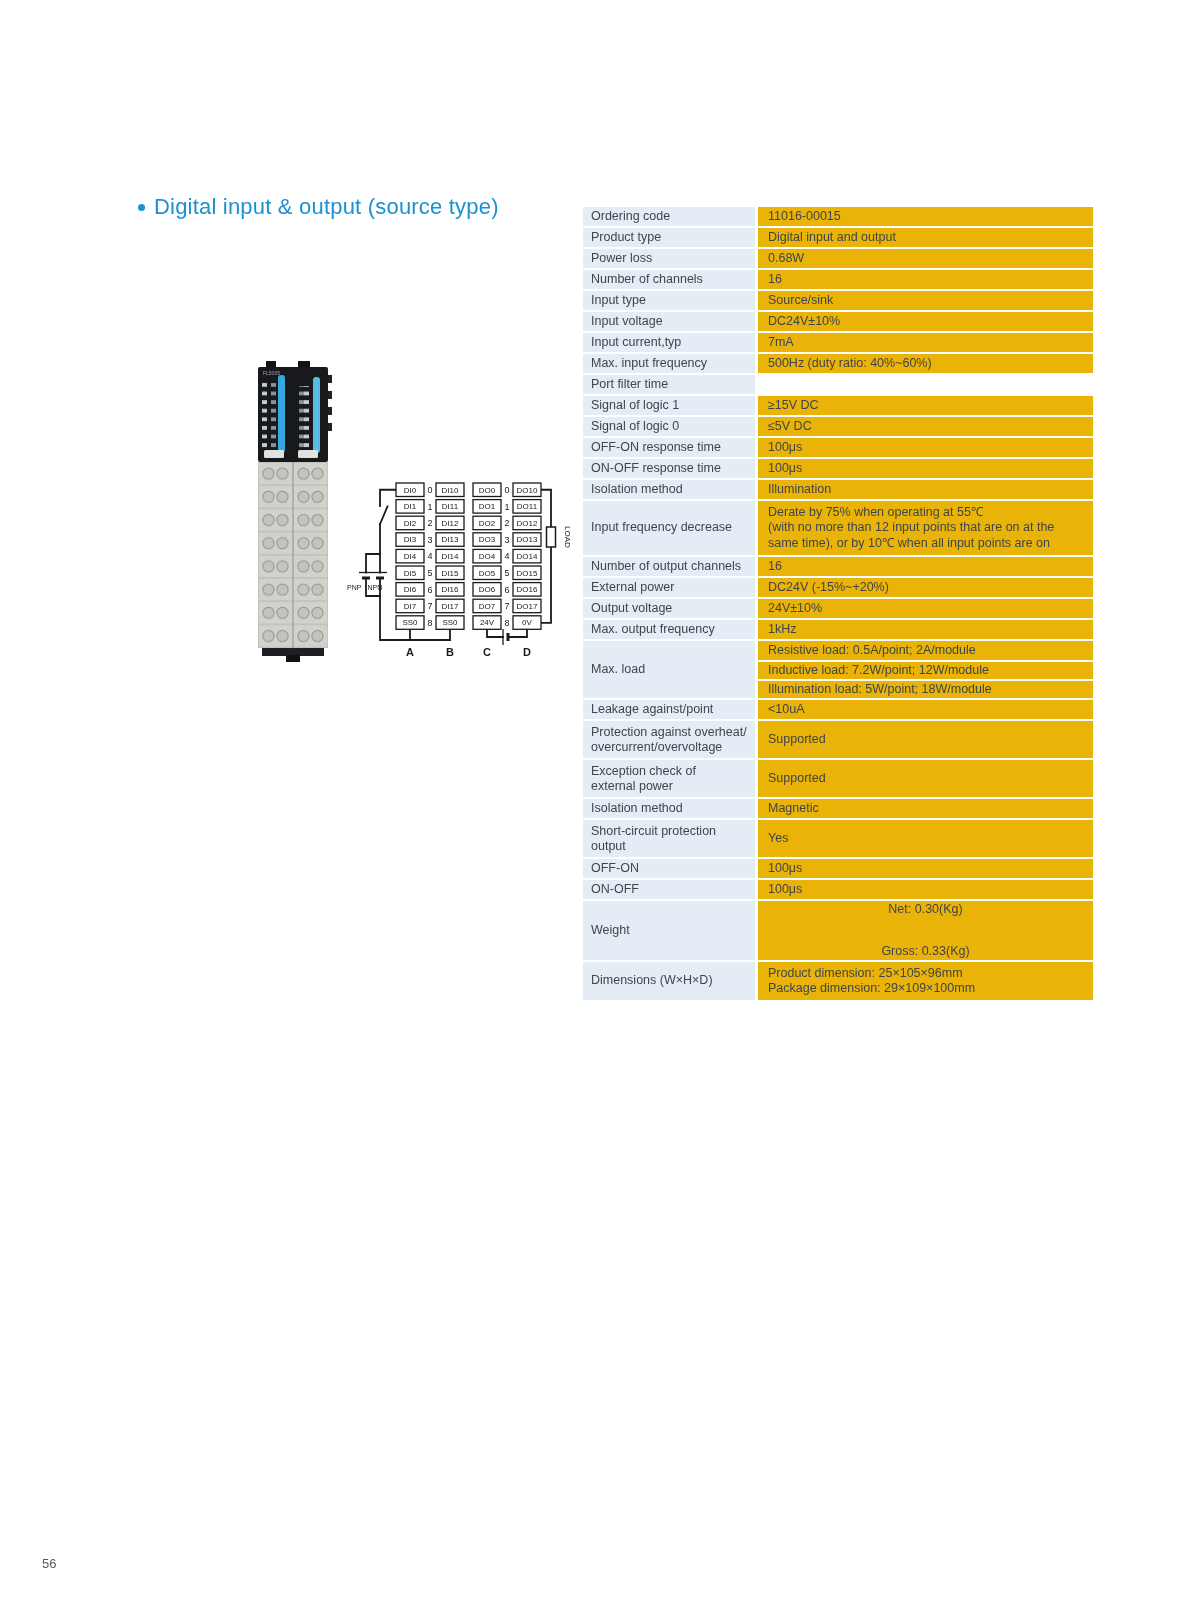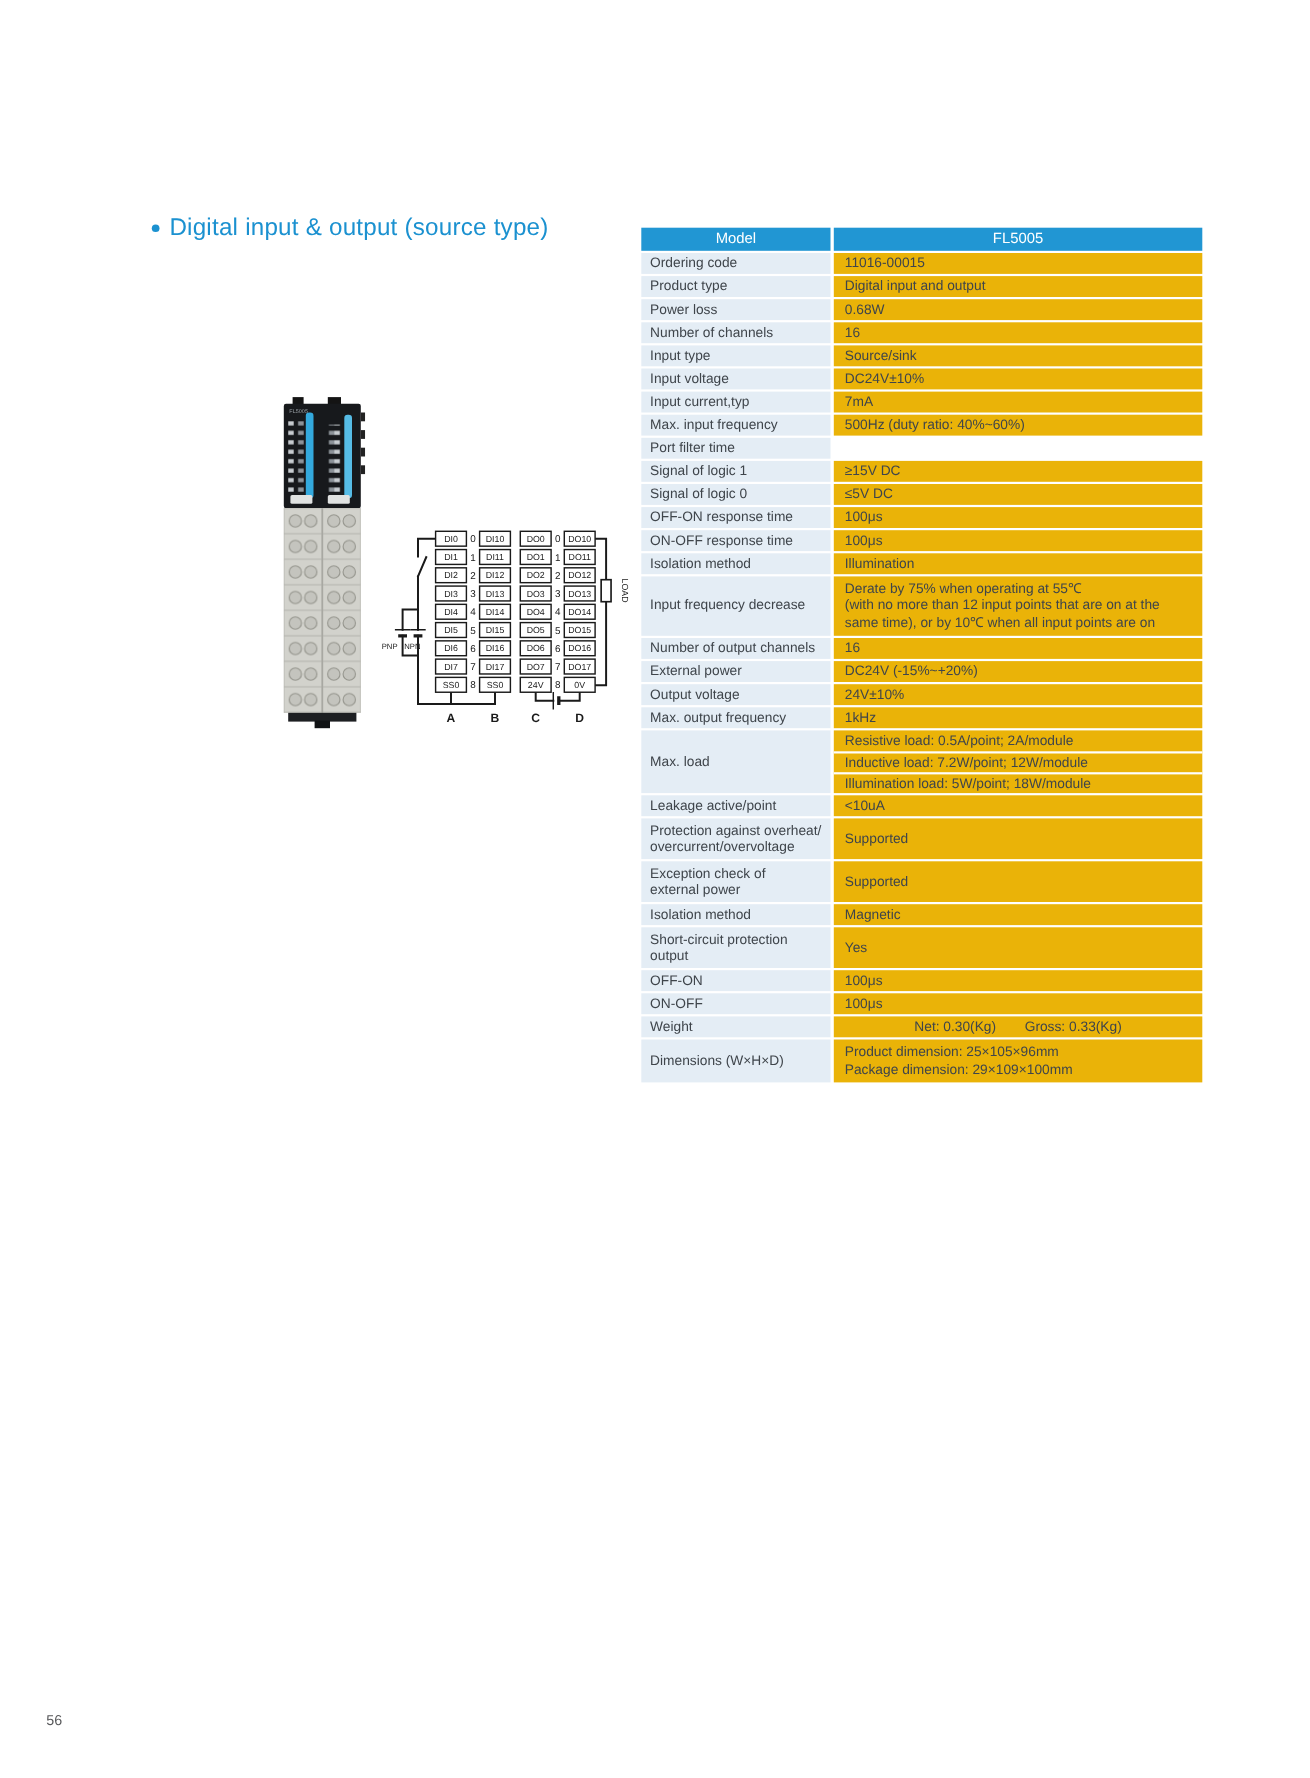--- a/index.html
+++ b/index.html
@@ -36,21 +36,21 @@
                    display:flex; align-items:center; justify-content:center; height:21px; }
   .row { display:flex; margin-bottom:2px; min-height:19px; }
   .row .lbl { width:172px; background:#e4edf5; padding:1px 8px;
               display:flex; flex-direction:column; justify-content:center; }
   .row .val { flex:1; margin-left:3px; background:#eab308; padding:1px 10px;
               display:flex; flex-direction:column; justify-content:center; }
   .row .val.tall { padding-top:4px; padding-bottom:4px; }
   .row .val.stack { padding:0; justify-content:flex-start; }
   .val.stack > div { min-height:19px; display:flex; align-items:center; padding:1px 10px; }
   .val.stack > div + div { border-top:2px solid #ffffff; }
-  .val.pair { flex-direction:row; align-items:center; gap:26px; }
+  .val.pair { flex-direction:column; align-items:center; gap:26px; }
   .two-line { min-height:37px; }
 
   
   .page-num { position:absolute; left:42px; top:1556px; font-size:13px; color:#58595b; }
 </style>
 </head>
 <body>
 
 <div class="title-row">
   <span class="title-bullet"></span>
@@ -245,24 +245,20 @@
 
   <g>
     <text class="abcd" x="64" y="179">A</text>
     <text class="abcd" x="104" y="179">B</text>
     <text class="abcd" x="141" y="179">C</text>
     <text class="abcd" x="181" y="179">D</text>
   </g>
 </svg>
 
 <div class="spec">
-  <div class="spec-head">
-    <div class="hl">Model</div>
-    <div class="hv">FL5005</div>
-  </div>
 
   <div class="row">
     <div class="lbl">
         <span>Ordering code</span>
       </div>
     <div class="val">
         <span>11016-00015</span>
       </div>
   </div>
   <div class="row">
@@ -412,21 +408,21 @@
         <span>Max. load</span>
       </div>
     <div class="val stack">
       <div>Resistive load: 0.5A/point; 2A/module</div>
       <div>Inductive load: 7.2W/point; 12W/module</div>
       <div>Illumination load: 5W/point; 18W/module</div>
     </div>
   </div>
   <div class="row">
     <div class="lbl">
-        <span>Leakage active/point</span>
+        <span>Leakage against/point</span>
       </div>
     <div class="val">
         <span>&lt;10uA</span>
       </div>
   </div>
   <div class="row two-line">
     <div class="lbl">
       <span>Protection against overheat/</span>
       <span>overcurrent/overvoltage</span>
     </div>

